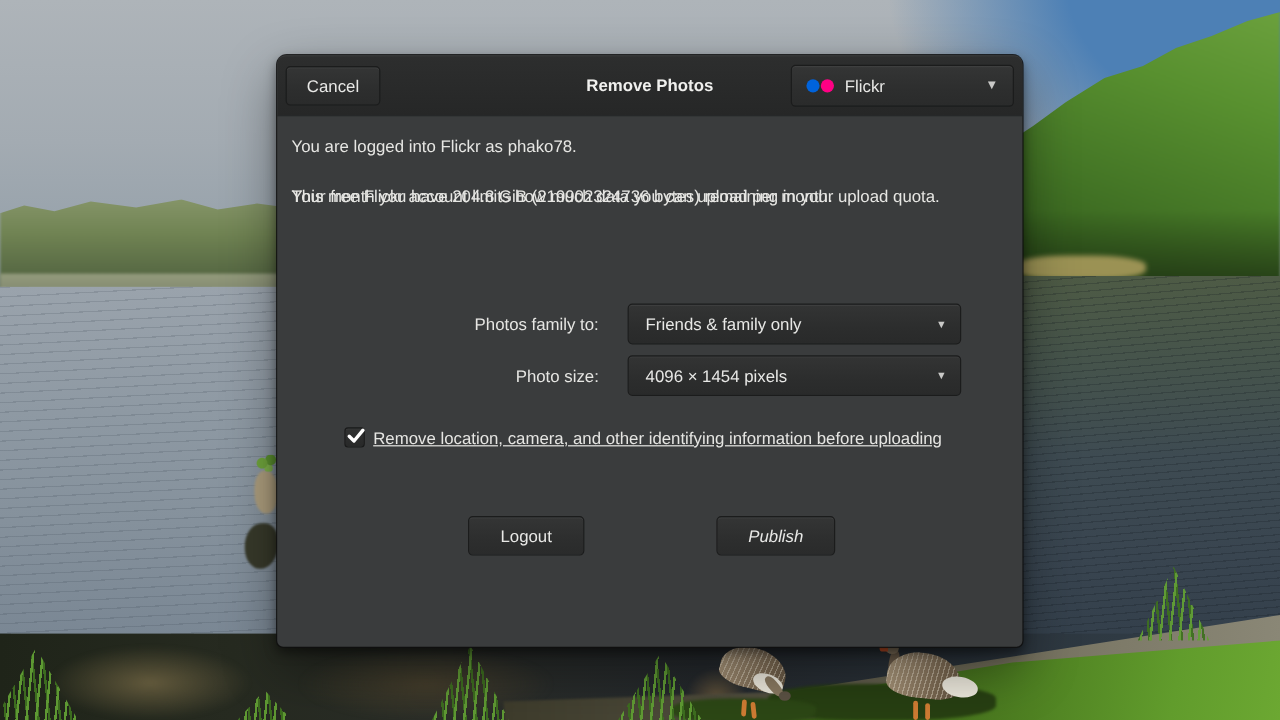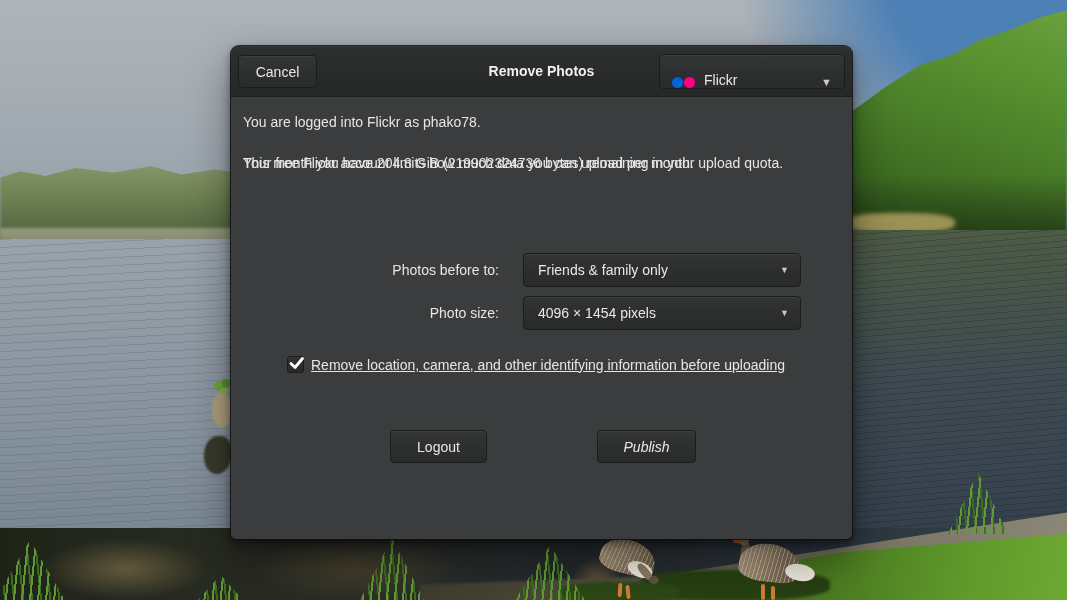--- a/index.html
+++ b/index.html
@@ -104,21 +104,21 @@
     background:linear-gradient(180deg,#2d2e2e 0%,#282929 70%,#262727 100%);
     border-bottom:1px solid #1d1e1e;border-radius:7px 7px 0 0;
     box-shadow:inset 0 1px 0 rgba(255,255,255,.05);}
   .title{left:0;top:0;width:100%;height:51px;line-height:51px;text-align:center;
     color:#f0f0ee;font-size:14px;font-weight:bold;}
   .btn{display:flex;align-items:center;justify-content:center;padding:12px;
     background:linear-gradient(180deg,#343535 0%,#2d2e2e 60%,#2a2b2b 100%);
     border:1px solid #1b1c1c;border-radius:4px;color:#e8e8e6;font-size:14px;
     font-family:inherit;box-shadow:inset 0 1px 0 rgba(255,255,255,.05);cursor:pointer;}
   .cancel-btn{left:7px;top:9px;width:79px;height:33px;}
-  .flickr-btn{right:7px;top:8px;width:186px;height:35px;justify-content:flex-start;padding:0 12px;align-items:flex-end;}
+  .flickr-btn{right:7px;top:8px;width:186px;height:35px;justify-content:flex-start;padding:0 12px;}
   .flickr-btn .dot{position:static;width:11px;height:11px;border-radius:50%;flex:none;}
   .flickr-btn .dot.pink{margin-left:1px;}
   .flickr-btn .acct{position:static;margin-left:9px;}
   .arrow{position:static;margin-left:auto;color:#c9c9c7;font-size:9px;line-height:1;flex:none;}
   .flickr-btn .arrow{font-size:11px;}
 
   .dialog-body{left:0;top:52px;width:100%;height:441px;color:#e6e6e3;font-size:14px;}
   .para{left:12px;line-height:21px;white-space:nowrap;}
   .p1{top:14px;}
   .p2{top:55px;}
@@ -202,21 +202,21 @@
     </div>
 
     <div class="dialog-body">
       <div class="para p1">You are logged into Flickr as phako78.</div>
       <div class="para p2">
         <div>Your free Flickr account limits how much data you can upload per month.</div>
         <div>This month you have 204.8 GiB (219902324736 bytes) remaining in your upload quota.</div>
       </div>
 
       <div class="form-row row1">
-        <div class="form-label">Photos before to:</div>
+        <div class="form-label">Photos family to:</div>
         <div class="combo">
           <span class="value">Friends &amp; family only</span>
           <span class="arrow">▼</span>
         </div>
       </div>
 
       <div class="form-row row2">
         <div class="form-label">Photo size:</div>
         <div class="combo">
           <span class="value">4096 × 1454 pixels</span>

